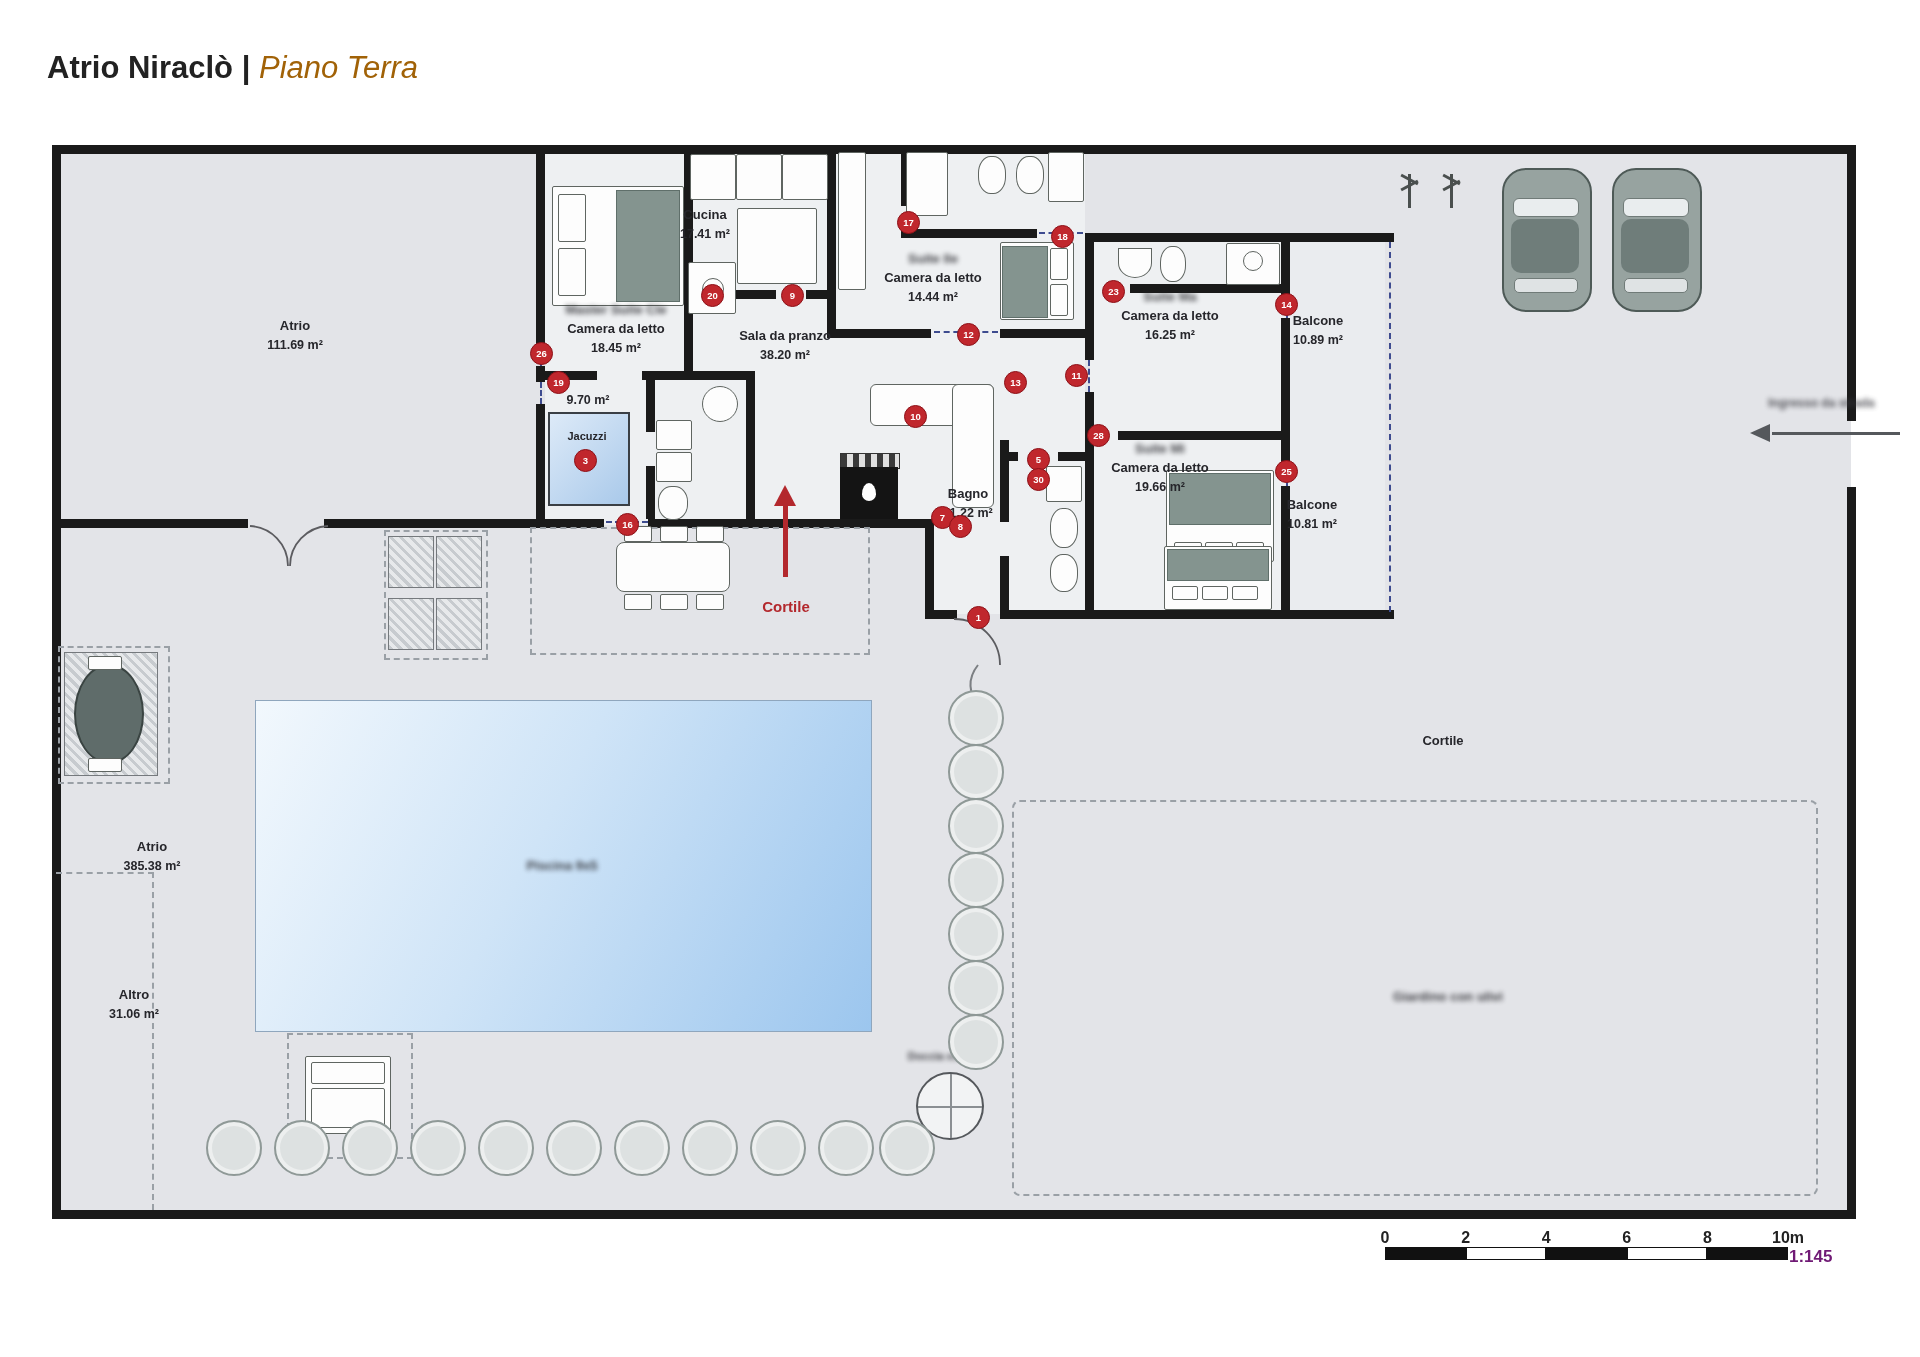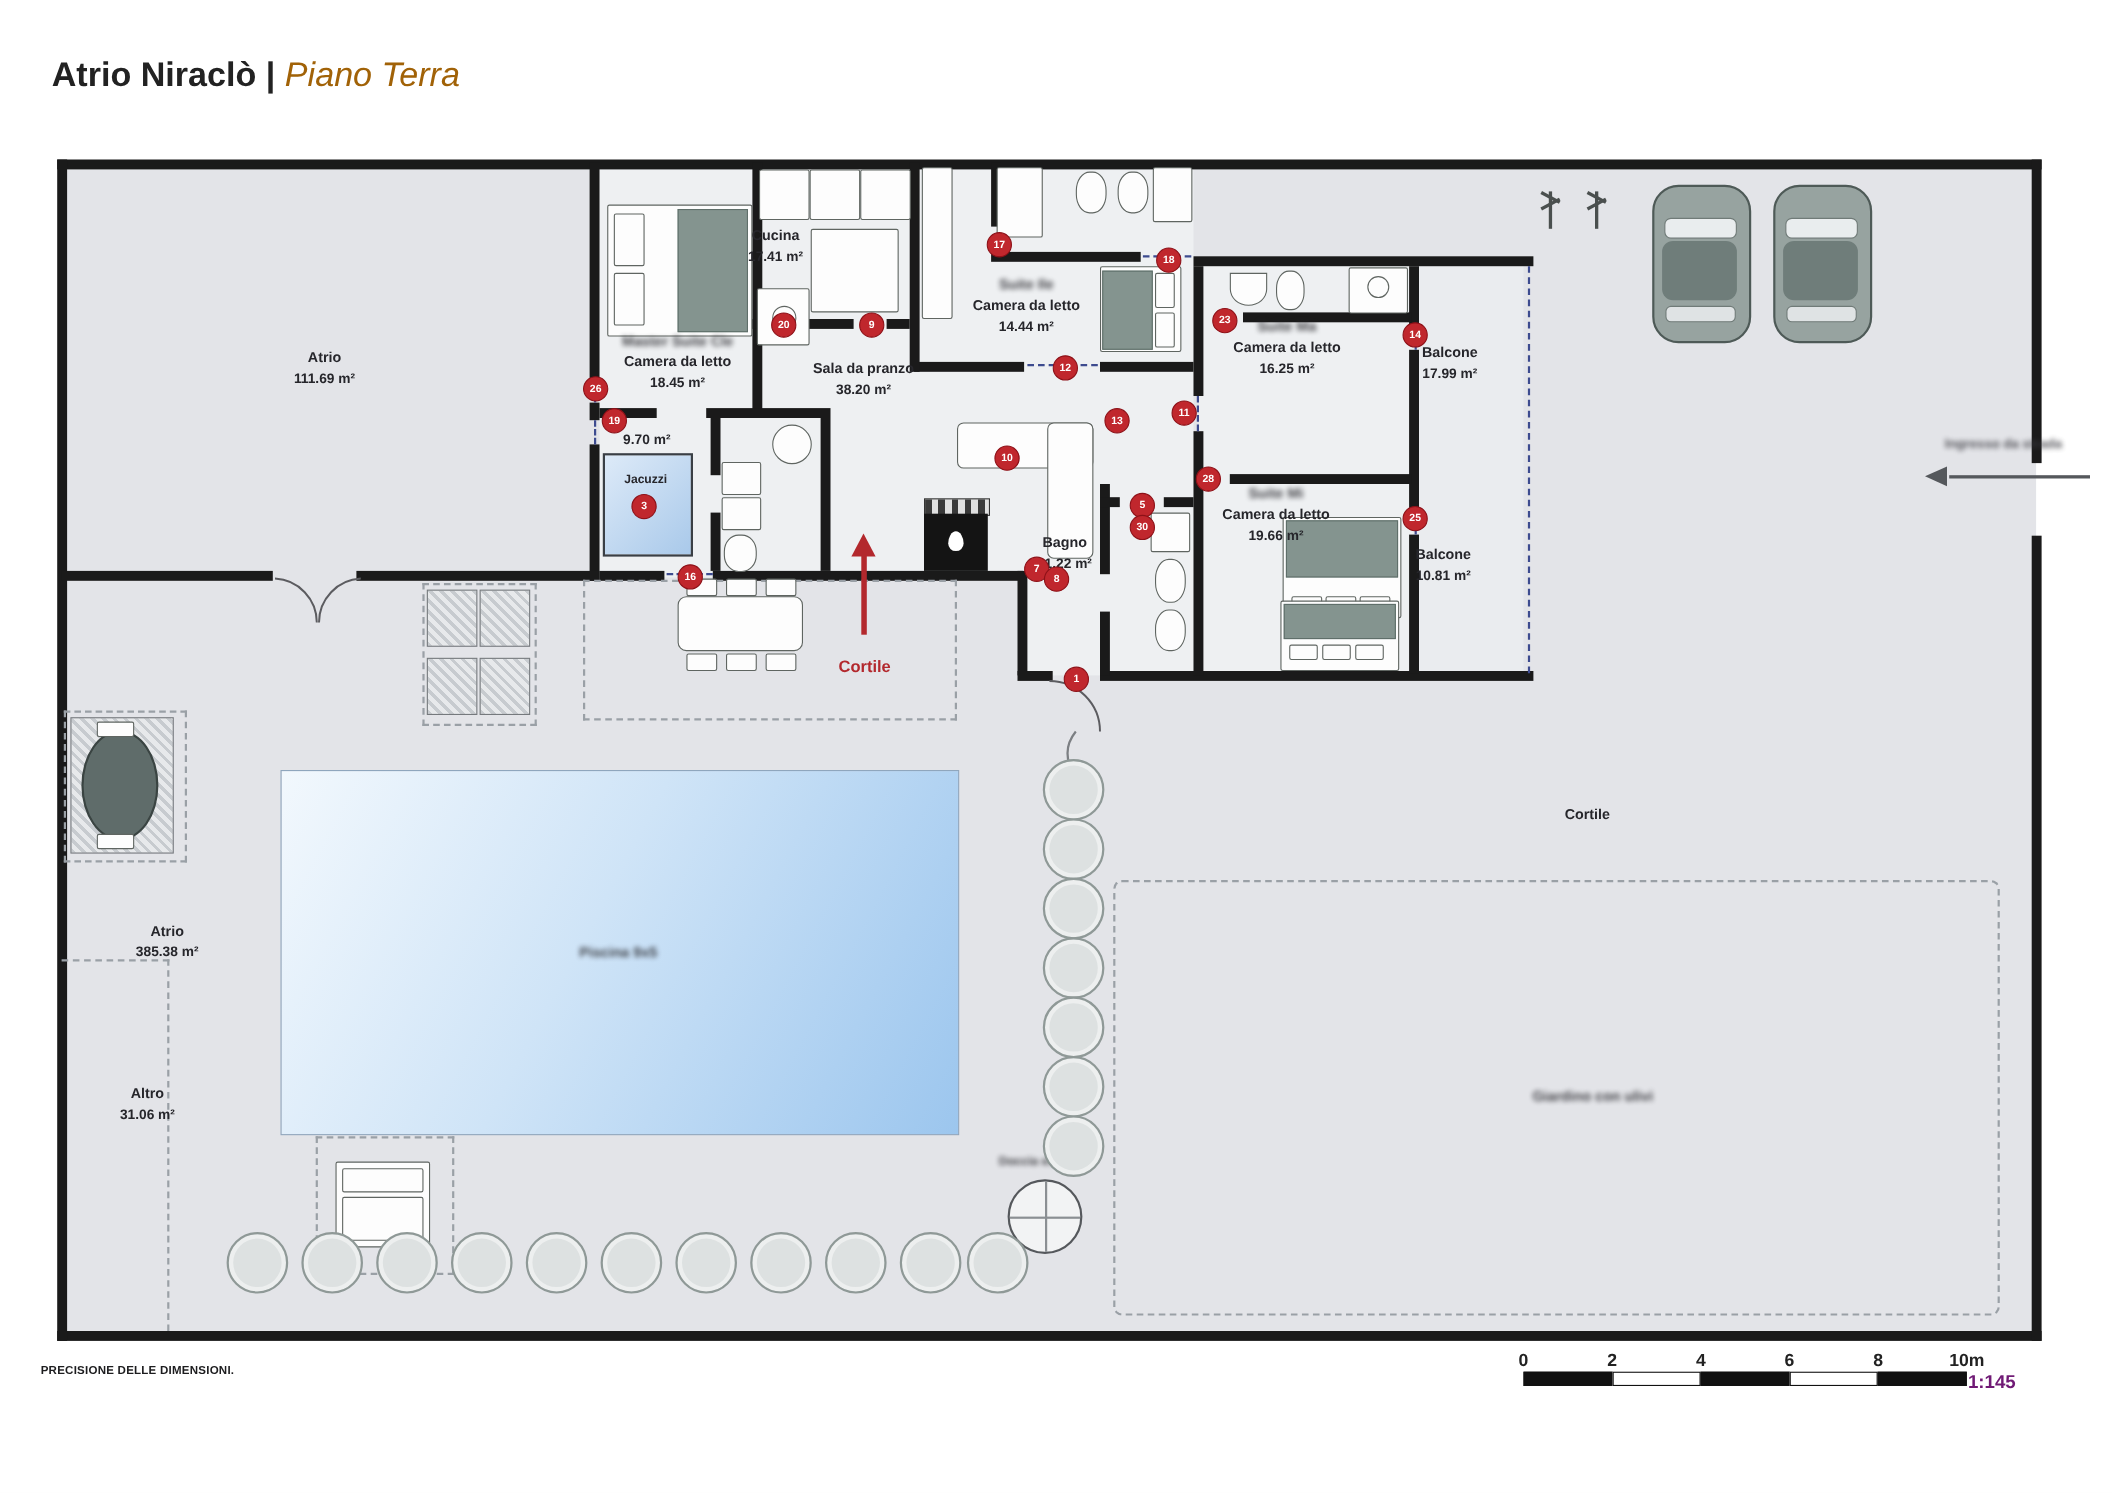--- a/index.html
+++ b/index.html
@@ -304,21 +304,21 @@
     </div>
 
   <div class="rlabel" style="left:1170px;top:316px">
     <div class="blur">Suite Ma</div>
     <div>Camera da letto</div>
       <div class="area">16.25 m²</div>
     </div>
 
   <div class="rlabel" style="left:1318px;top:330px">
     <div>Balcone</div>
-      <div class="area">17.99 m²</div>
+      <div class="area">10.89 m²</div>
     </div>
 
   <div class="rlabel" style="left:1160px;top:468px">
     <div class="blur">Suite Mi</div>
     <div>Camera da letto</div>
       <div class="area">19.66 m²</div>
     </div>
 
   <div class="rlabel" style="left:1312px;top:514px">
     <div>Balcone</div>
@@ -381,21 +381,20 @@
       <div class="seg" style="left: 161.2px; width: 80.6px; background: rgb(17, 17, 17);"></div>
       <span class="tick" style="left: 241.8px;">6</span>
       <div class="seg" style="left: 241.8px; width: 80.6px; background: rgb(255, 255, 255);"></div>
       <span class="tick" style="left: 322.4px;">8</span>
       <div class="seg" style="left: 322.4px; width: 80.6px; background: rgb(17, 17, 17);"></div>
       <span class="tick" style="left: 403px;">10m</span>
     </div>
   <div class="ratio">1:145</div>
 
   <div class="disclaimer">
-    <div>PRECISIONE DELLE DIMENSIONI.</div>
   </div>
 
 <div class="badge" style="left: 540px; top: 352px;">26</div>
     <div class="badge" style="left: 557px; top: 381px;">19</div>
     <div class="badge" style="left: 584px; top: 459px;">3</div>
     <div class="badge" style="left: 626px; top: 523px;">16</div>
     <div class="badge" style="left: 711px; top: 294px;">20</div>
     <div class="badge" style="left: 791px; top: 294px;">9</div>
     <div class="badge" style="left: 907px; top: 221px;">17</div>
     <div class="badge" style="left: 1061px; top: 235px;">18</div>

